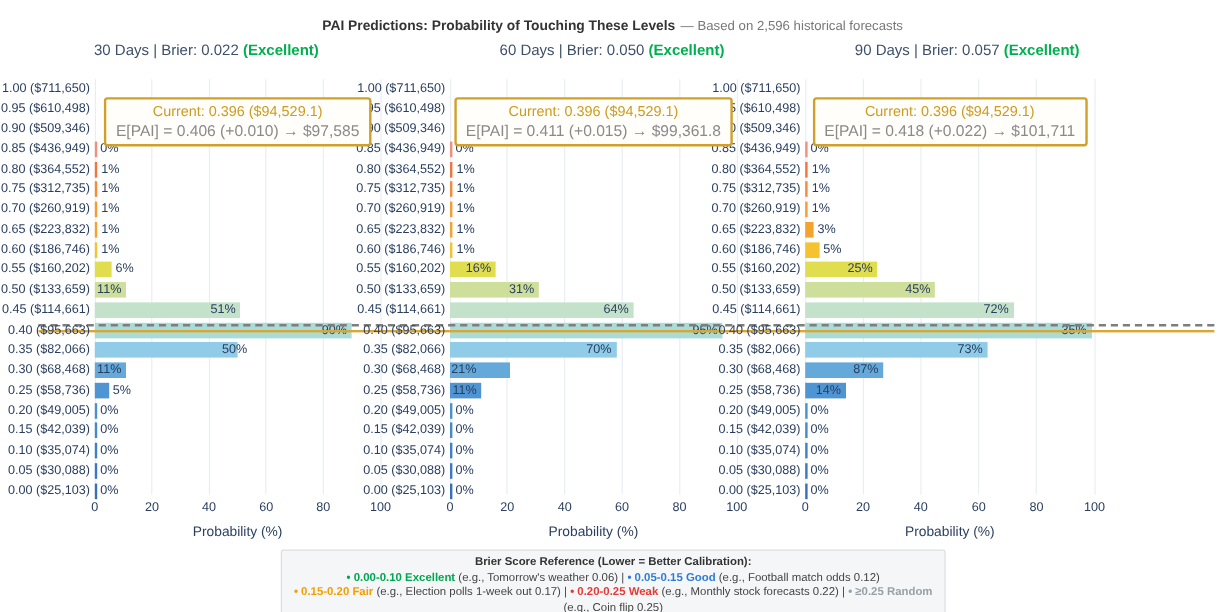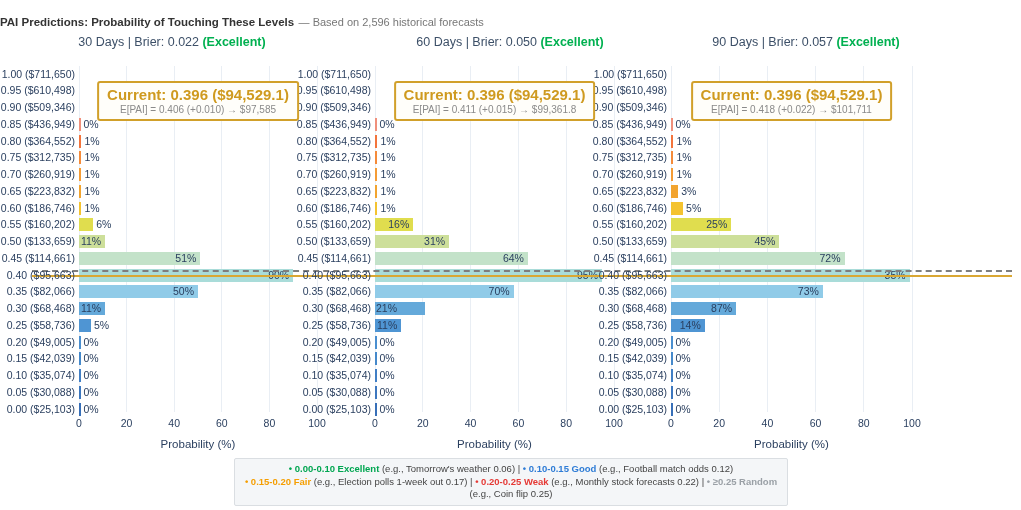--- a/index.html
+++ b/index.html
@@ -1,37 +1,37 @@
 <!DOCTYPE html>
 <html><head>
 <meta charset="utf-8">
 <title>PAI Predictions</title>
 <style>
   html,body{margin:0;padding:0;background:#ffffff;}
   body{font-family:"Liberation Sans","DejaVu Sans",sans-serif;}
   #fig{position:relative;width:1021px;height:510px;background:#fff;overflow:hidden;}
-  .fig-title{position:absolute;top:12px;left:0;right:0;white-space:nowrap;z-index:6;}
+  .fig-title{position:absolute;top:12px;left:0;right:0;text-align:center;white-space:nowrap;z-index:6;}
   .t-main{font-size:11.5px;font-weight:bold;color:#333;}
   .t-sub{font-size:11px;color:#777;}
   .subtitle{position:absolute;font-size:12.5px;color:#3d5068;transform:translateX(-50%);white-space:nowrap;z-index:6;}
   .subtitle .rating{color:#00b050;font-weight:bold;margin-top:12px;}
   .grid{position:absolute;width:1px;background:#e9eef4;z-index:1;}
   .bar{position:absolute;z-index:2;}
   .pct{position:absolute;font-size:10.5px;line-height:13px;color:#2a3f5f;white-space:nowrap;z-index:2;}
   .pct.inside{transform:translateX(-100%);}
   .ylab{position:absolute;font-size:10.5px;line-height:13px;color:#2a3f5f;text-align:right;white-space:nowrap;z-index:4;}
   .xtick{position:absolute;font-size:10.5px;line-height:13px;color:#2a3f5f;transform:translateX(-50%);z-index:2;}
   .xtitle{position:absolute;font-size:11.5px;color:#2a3f5f;transform:translateX(-50%);white-space:nowrap;z-index:2;}
   .refline{position:absolute;left:32px;width:980px;height:0;z-index:3;}
   .refline.dashed{border-top:2px dashed #7e7e7e;}
   .refline.gold{border-top:2px solid #d9a733;}
   .annot{position:absolute;transform:translateX(-50%);border:2px solid #d1a02a;border-radius:3px;background:#fffefa;
          padding:3px 8px 4px 8px;text-align:center;z-index:5;white-space:nowrap;}
-  .annot .a1{font-size:15px;font-weight:bold;color:#cf9a1f;}
-  .annot .a2{font-size:10px;color:#8a8a8a;margin-top:1px;}
+  .annot .a1{font-size:12px;font-weight:normal;color:#cf9a1f;}
+  .annot .a2{font-size:13px;color:#8a8a8a;margin-top:1px;}
   .refbox{position:absolute;left:234px;top:458px;width:554px;box-sizing:border-box;background:#f4f6f8;
           border:1px solid #dadee2;border-radius:2px;text-align:center;padding:4px 6px;z-index:6;
           font-size:9.5px;line-height:1.32;color:#444;}
   .refbox .ref-title{font-weight:bold;color:#333;}
   .seg-strong{font-weight:bold;}
 </style>
 </head>
 <body>
 
 <div id="fig">
@@ -83,21 +83,21 @@
       <div class="bar" style="left: 79px; top: 235px; width: 26.18px; height: 13px; background: rgb(205, 223, 154);"></div>
       <div class="pct inside" style="top: 235px; left: 101.18px;">11%</div>
       <div class="ylab" style="left: -5px; top: 251.75px; width: 80px;">0.45 ($114,661)</div>
       <div class="bar" style="left: 79px; top: 251.75px; width: 121.38px; height: 13px; background: rgb(195, 226, 201);"></div>
       <div class="pct inside" style="top: 251.75px; left: 196.38px;">51%</div>
       <div class="ylab" style="left: -5px; top: 268.5px; width: 80px;">0.40 ($95,663)</div>
       <div class="bar" style="left: 79px; top: 268.5px; width: 214.2px; height: 13px; background: rgb(169, 220, 217);"></div>
       <div class="pct inside" style="top: 268.5px; left: 289.2px;">90%</div>
       <div class="ylab" style="left: -5px; top: 285.25px; width: 80px;">0.35 ($82,066)</div>
       <div class="bar" style="left: 79px; top: 285.25px; width: 119px; height: 13px; background: rgb(144, 203, 232);"></div>
-      <div class="pct inside" style="top: 285.25px; left: 194px;">50%</div>
+      <div class="pct inside" style="top: 285.25px; left: 206px;">50%</div>
       <div class="ylab" style="left: -5px; top: 302px; width: 80px;">0.30 ($68,468)</div>
       <div class="bar" style="left: 79px; top: 302px; width: 26.18px; height: 13px; background: rgb(100, 169, 218);"></div>
       <div class="pct inside" style="top: 302px; left: 101.18px;">11%</div>
       <div class="ylab" style="left: -5px; top: 318.75px; width: 80px;">0.25 ($58,736)</div>
       <div class="bar" style="left: 79px; top: 318.75px; width: 11.9px; height: 13px; background: rgb(79, 149, 211);"></div>
       <div class="pct" style="top: 318.75px; left: 93.9px;">5%</div>
       <div class="ylab" style="left: -5px; top: 335.5px; width: 80px;">0.20 ($49,005)</div>
       <div class="bar" style="left: 79px; top: 335.5px; width: 1.5px; height: 13px; background: rgb(74, 143, 208);"></div>
       <div class="pct" style="top: 335.5px; left: 83.5px;">0%</div>
       <div class="ylab" style="left: -5px; top: 352.25px; width: 80px;">0.15 ($42,039)</div>
@@ -265,18 +265,19 @@
       <div class="annot" style="left: 791.5px; top: 81px;">
         <div class="a1">Current: 0.396 ($94,529.1)</div>
         <div class="a2">E[PAI] = 0.418 (+0.022) → $101,711</div>
       </div>
     </div>
 
   <div class="refline dashed" style="top:270px;"></div>
   <div class="refline gold" style="top:275px;"></div>
 
   <div class="refbox">
+    <div class="ref-title">Brier Score Reference (Lower = Better Calibration):</div>
     <div id="ref-lines">
-        <div><span class="seg-strong" style="color: rgb(0, 166, 81);">• 0.00-0.10 Excellent</span><span> (e.g., Tomorrow's weather 0.06)</span><span> | </span><span class="seg-strong" style="color: rgb(46, 124, 214);">• 0.10-0.15 Good</span><span> (e.g., Football match odds 0.12)</span></div>
+        <div><span class="seg-strong" style="color: rgb(0, 166, 81);">• 0.00-0.10 Excellent</span><span> (e.g., Tomorrow's weather 0.06)</span><span> | </span><span class="seg-strong" style="color: rgb(46, 124, 214);">• 0.05-0.15 Good</span><span> (e.g., Football match odds 0.12)</span></div>
         <div><span class="seg-strong" style="color: rgb(245, 158, 0);">• 0.15-0.20 Fair</span><span> (e.g., Election polls 1-week out 0.17)</span><span> | </span><span class="seg-strong" style="color: rgb(229, 57, 53);">• 0.20-0.25 Weak</span><span> (e.g., Monthly stock forecasts 0.22)</span><span> | </span><span class="seg-strong" style="color: rgb(154, 160, 166);">• ≥0.25 Random</span><span> (e.g., Coin flip 0.25)</span></div>
       </div>
   </div>
 </div>
 
 </body></html>

